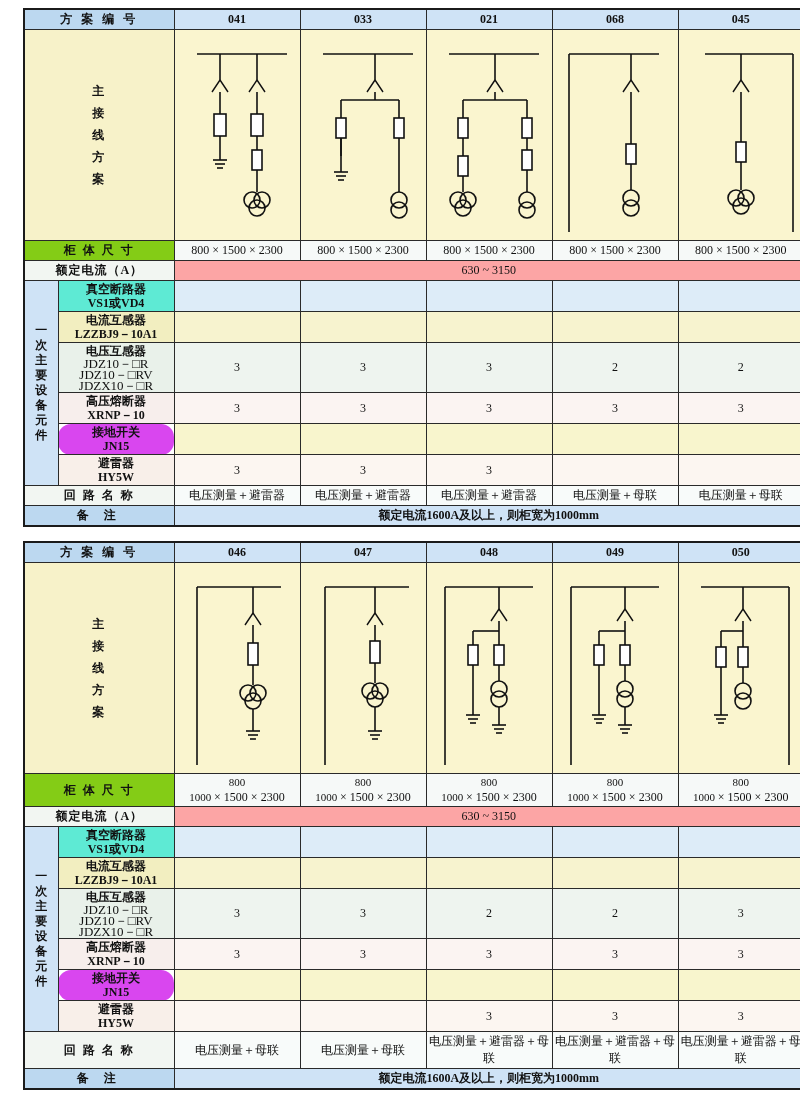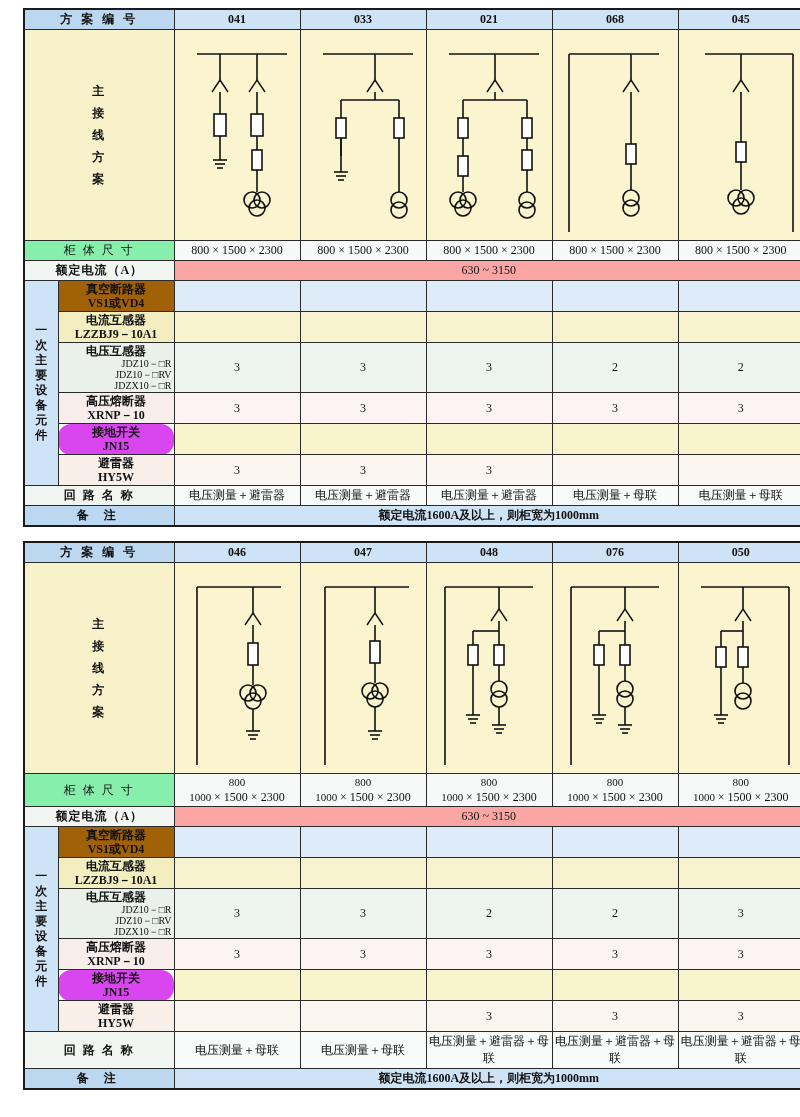--- a/index.html
+++ b/index.html
@@ -4,42 +4,42 @@
 <style>
   html,body{margin:0;padding:0;background:#ffffff;}
   body{width:800px;height:1117px;font-family:"Liberation Serif",serif;color:#111;}
   .page{width:800px;height:1042px;position:relative;box-sizing:border-box;padding:8px 4px;margin-left:14px;}
   .tbl{width:780px;border-collapse:collapse;table-layout:fixed;margin:0 auto 14px auto;border:2px solid #1b1b1b;}
   .tbl td,.tbl th{border:1px solid #2a2a2a;text-align:center;vertical-align:middle;font-size:12px;padding:1px 2px;}
   .hdr-label{background:#bcd8f0;font-weight:bold;letter-spacing:3px;font-size:13px;}
   .hdr-num{background:#cfe3f6;font-weight:bold;font-size:13px;}
   .diagram-label{background:#f7f2c9;font-weight:bold;font-size:13px;line-height:22px;letter-spacing:2px;}
   .diagram-cell{background:#faf5cf;padding:0;height:208px;}
-  .row-label{background:#86efac;font-weight:normal;letter-spacing:2px;font-size:12.5px;}
+  .row-label{background:#84cc16;font-weight:bold;letter-spacing:2px;font-size:12.5px;}
   .size-cell{background:#f6f9f8;font-size:12.5px;}
   .current-label{background:#f2f6f2;font-weight:bold;font-size:12.5px;letter-spacing:1px;}
   .current-val{background:#fca5a5;font-size:12.5px;}
   .grp-label{background:#cfe3f6;font-weight:bold;font-size:12.5px;width:34px;line-height:15px;}
-  .eq-blue{background:#a16207;font-weight:bold;font-size:12px;line-height:14px;}
+  .eq-blue{background:#5eead4;font-weight:bold;font-size:12px;line-height:14px;}
   .eq-yellow{background:#f2eec0;font-weight:bold;font-size:12px;line-height:14px;}
   .eq-green{background:#e9f1ea;font-weight:bold;font-size:12px;line-height:14px;}
   .eq-pink{background:#f7eeec;font-weight:bold;font-size:12px;line-height:14px;}
   .eq-yellow2{background:#d946ef;font-weight:bold;font-size:12px;line-height:14px;border-radius:13px;}
   .eq-pink2{background:#f8efe9;font-weight:bold;font-size:12px;line-height:14px;}
   .cell-blue{background:#ddecf8;}
   .cell-yellow{background:#f7f3cf;}
   .cell-green{background:#eef4ef;}
   .cell-pink{background:#fbf4f2;}
   .cell-yellow2{background:#f8f5cd;}
   .cell-pink3{background:#fcf6f1;}
   .loop-label{background:#f2f6f2;font-weight:bold;letter-spacing:2px;font-size:12.5px;}
   .loop-val{background:#f8fbfa;font-size:11px;}
   .note-label{background:#bcd8f0;font-weight:bold;letter-spacing:6px;font-size:13px;}
   .note-val{background:#cfe3f6;font-weight:bold;font-size:12.5px;}
-  .sub{font-size:10px;line-height:11px;font-weight:normal;text-align:right;}
+  .sub{font-size:13px;line-height:11px;font-weight:normal;}
   .two{font-size:11px;line-height:13px;}
   svg{display:block;margin:0 auto;}
 </style>
 </head>
 <body>
 
 <div class="page">
 
   <table class="tbl">
     <colgroup>
@@ -303,21 +303,21 @@
         <col style="width:126px">
         <col style="width:126px">
     </colgroup>
 
     <tbody>
         <tr>
       <td class="hdr-label" colspan="2">方 案 编 号</td>
       <td class="hdr-num">046</td>
       <td class="hdr-num">047</td>
       <td class="hdr-num">048</td>
-      <td class="hdr-num">076</td>
+      <td class="hdr-num">049</td>
       <td class="hdr-num">050</td>
     </tr>
 
     <tr>
       <td class="diagram-label" colspan="2">
         <div>主</div>
         <div>接</div>
         <div>线</div>
         <div>方</div>
         <div>案</div>

